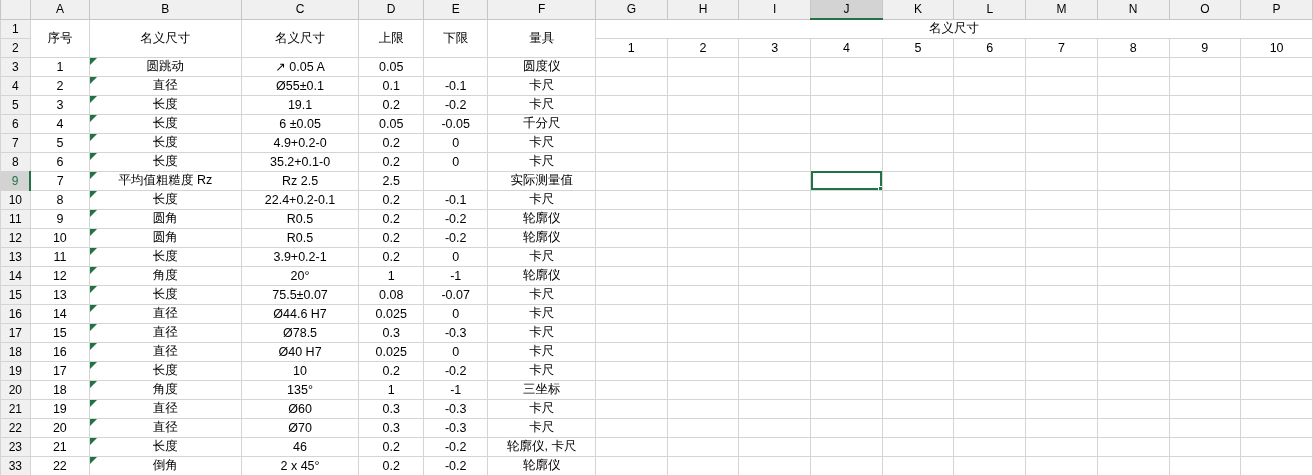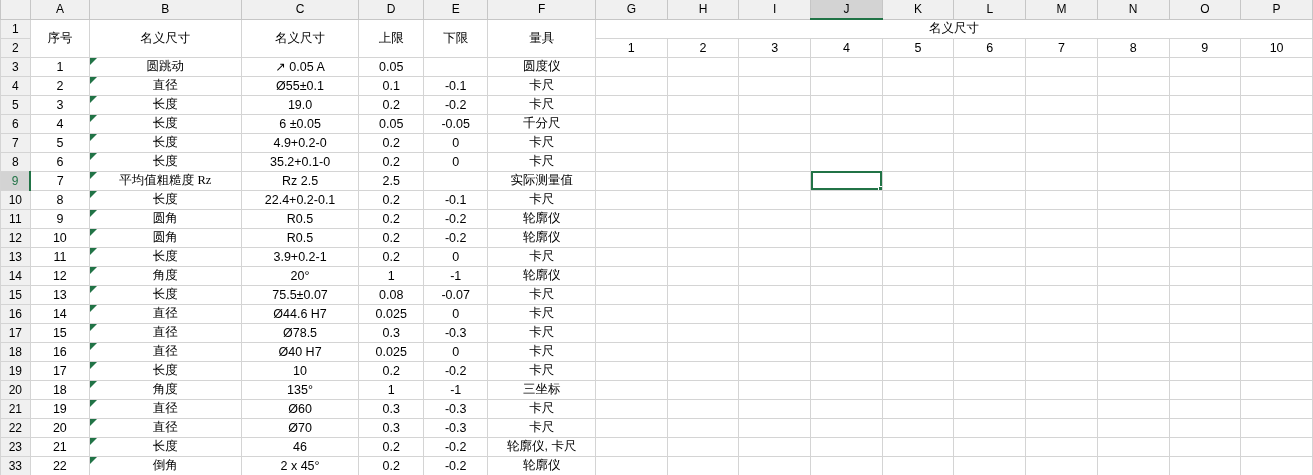--- a/index.html
+++ b/index.html
@@ -86,21 +86,21 @@
     background: #217346;
     border: 1px solid #ffffff;
   }
   .cmark {
     position: absolute;
     width: 0; height: 0;
     border-top: 7px solid #217346;
     border-right: 7px solid transparent;
     left: 0; top: 0;
   }
-  td.pos { position: relative; font-family: Liberation Serif, serif; }
+  td.pos { position: relative; }
   .corner {
     background: #f0f0f0;
     border: 1px solid #c6c6c6;
     width: 29px;
   }
 </style>
 </head>
 <body>
 
 <div id="sheet">
@@ -204,21 +204,21 @@
           <td class="cell empty"></td>
           <td class="cell empty"></td>
           <td class="cell empty"></td>
           <td class="cell empty"></td>
           <td class="cell empty"></td>
         </tr>
         <tr>
           <td class="rowhead">5</td>
           <td class="cell bordered">3</td>
           <td class="cell bordered pos">长度<span class="cmark"></span></td>
-          <td class="cell bordered">19.0</td>
+          <td class="cell bordered">19.1</td>
           <td class="cell bordered">0.2</td>
           <td class="cell bordered">-0.2</td>
           <td class="cell bordered">卡尺</td>
           <td class="cell empty"></td>
           <td class="cell empty"></td>
           <td class="cell empty"></td>
           <td class="cell empty"></td>
           <td class="cell empty"></td>
           <td class="cell empty"></td>
           <td class="cell empty"></td>

